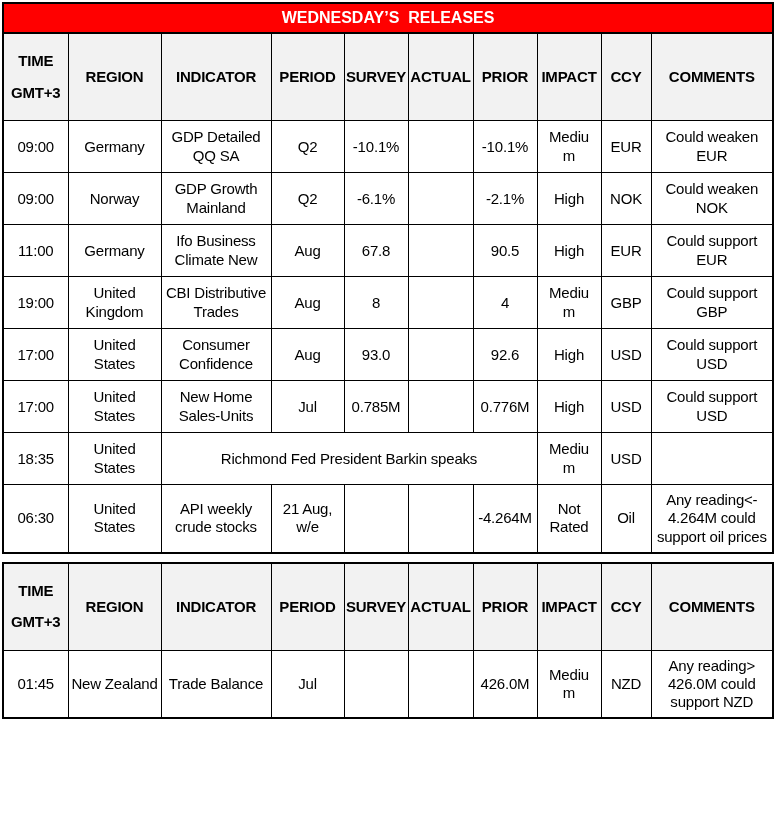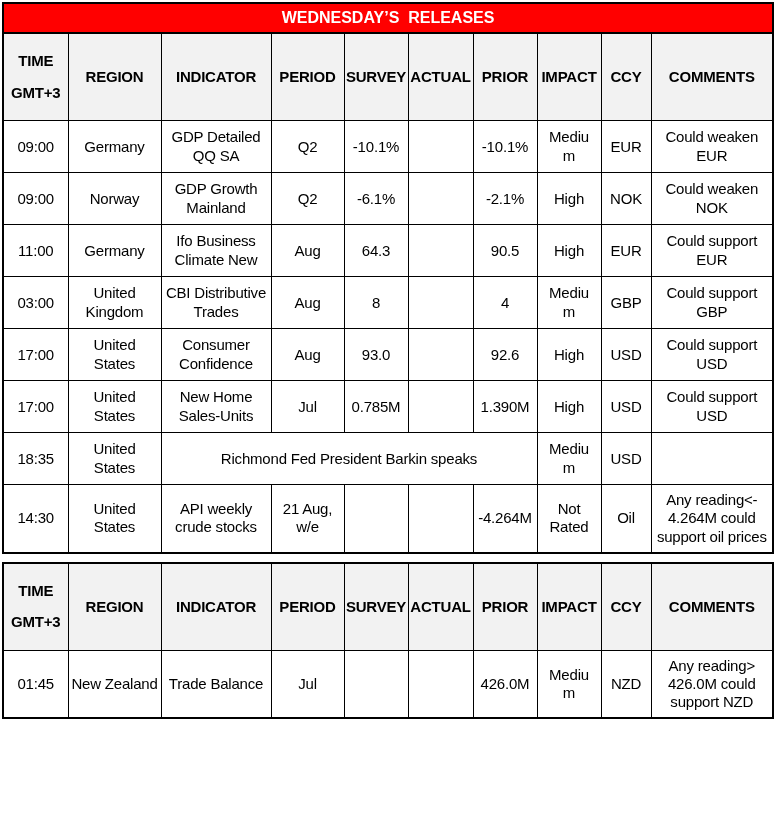--- a/index.html
+++ b/index.html
@@ -132,31 +132,31 @@
       <td class="c-comments">Could weaken
 NOK</td>
     </tr>
 
     <tr class="data-row">
       <td>11:00</td>
       <td>Germany</td>
       <td class="c-indicator">Ifo Business
 Climate New</td>
       <td>Aug</td>
-      <td>64.3</td>
+      <td>67.8</td>
       <td></td>
       <td>90.5</td>
       <td>High</td>
       <td>EUR</td>
       <td class="c-comments">Could support
 EUR</td>
     </tr>
 
     <tr class="data-row">
-      <td>03:00</td>
+      <td>19:00</td>
       <td>United
 Kingdom</td>
       <td class="c-indicator">CBI Distributive
 Trades</td>
       <td>Aug</td>
       <td>8</td>
       <td></td>
       <td>4</td>
       <td>Mediu
 m</td>
@@ -183,41 +183,41 @@
 
     <tr class="data-row">
       <td>17:00</td>
       <td>United
 States</td>
       <td class="c-indicator">New Home
 Sales-Units</td>
       <td>Jul</td>
       <td>0.785M</td>
       <td></td>
-      <td>1.390M</td>
+      <td>0.776M</td>
       <td>High</td>
       <td>USD</td>
       <td class="c-comments">Could support
 USD</td>
     </tr>
 
     <tr class="data-row">
       <td>18:35</td>
       <td>United
 States</td>
       <td colspan="5">Richmond Fed President Barkin speaks</td>
       <td>Mediu
 m</td>
       <td>USD</td>
       <td class="c-comments"></td>
     </tr>
 
 
     <tr class="tall-row">
-      <td>14:30</td>
+      <td>06:30</td>
       <td>United
 States</td>
       <td class="c-indicator">API weekly
 crude stocks</td>
       <td>21 Aug,
 w/e</td>
       <td></td>
       <td></td>
       <td>-4.264M</td>
       <td>Not

